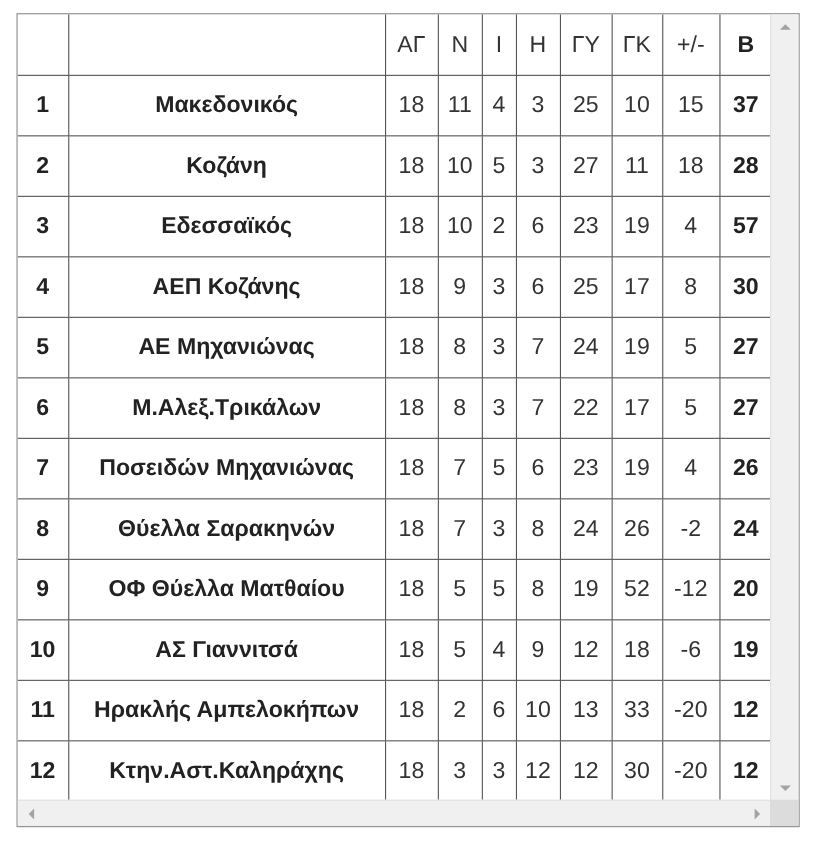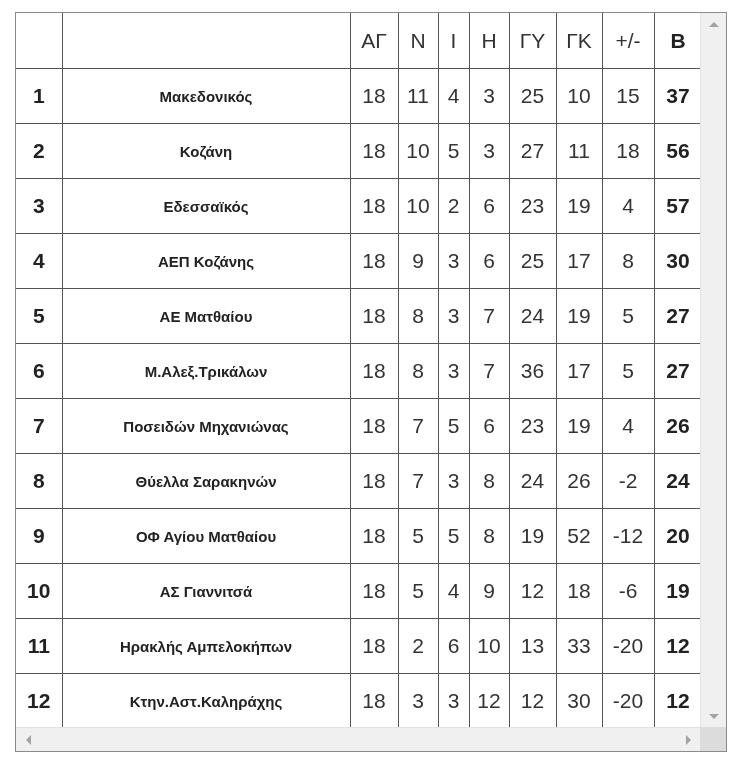--- a/index.html
+++ b/index.html
@@ -53,21 +53,21 @@
     }
     table.standings tr.head th { height: 55px; }
     table.standings tr.row td { height: 54px; }
     table.standings td.rank,
     table.standings td.team,
     table.standings td.pts,
     table.standings th.pts {
       font-weight: bold;
       color: #222222;
     }
-    table.standings td.team { font-size: 15px; }
+    table.standings td.team { font-size: 21px; }
     table.standings tr:first-child th { border-top: none; }
     table.standings th:first-child,
     table.standings td:first-child { border-left: none; }
 
     .vscroll {
       position: absolute;
       right: 0;
       top: 0;
       width: 26px;
       height: 715px;
@@ -172,21 +172,21 @@
           <tr class="row">
             <td class="rank">2</td>
             <td class="team">Κοζάνη</td>
             <td>18</td>
             <td>10</td>
             <td>5</td>
             <td>3</td>
             <td>27</td>
             <td>11</td>
             <td>18</td>
-            <td class="pts">56</td>
+            <td class="pts">28</td>
           </tr>
           <tr class="row">
             <td class="rank">3</td>
             <td class="team">Εδεσσαϊκός</td>
             <td>18</td>
             <td>10</td>
             <td>2</td>
             <td>6</td>
             <td>23</td>
             <td>19</td>
@@ -200,38 +200,38 @@
             <td>9</td>
             <td>3</td>
             <td>6</td>
             <td>25</td>
             <td>17</td>
             <td>8</td>
             <td class="pts">30</td>
           </tr>
           <tr class="row">
             <td class="rank">5</td>
-            <td class="team">ΑΕ Ματθαίου</td>
+            <td class="team">ΑΕ Μηχανιώνας</td>
             <td>18</td>
             <td>8</td>
             <td>3</td>
             <td>7</td>
             <td>24</td>
             <td>19</td>
             <td>5</td>
             <td class="pts">27</td>
           </tr>
           <tr class="row">
             <td class="rank">6</td>
             <td class="team">Μ.Αλεξ.Τρικάλων</td>
             <td>18</td>
             <td>8</td>
             <td>3</td>
             <td>7</td>
-            <td>36</td>
+            <td>22</td>
             <td>17</td>
             <td>5</td>
             <td class="pts">27</td>
           </tr>
           <tr class="row">
             <td class="rank">7</td>
             <td class="team">Ποσειδών Μηχανιώνας</td>
             <td>18</td>
             <td>7</td>
             <td>5</td>
@@ -248,21 +248,21 @@
             <td>7</td>
             <td>3</td>
             <td>8</td>
             <td>24</td>
             <td>26</td>
             <td>-2</td>
             <td class="pts">24</td>
           </tr>
           <tr class="row">
             <td class="rank">9</td>
-            <td class="team">ΟΦ Αγίου Ματθαίου</td>
+            <td class="team">ΟΦ Θύελλα Ματθαίου</td>
             <td>18</td>
             <td>5</td>
             <td>5</td>
             <td>8</td>
             <td>19</td>
             <td>52</td>
             <td>-12</td>
             <td class="pts">20</td>
           </tr>
           <tr class="row">

